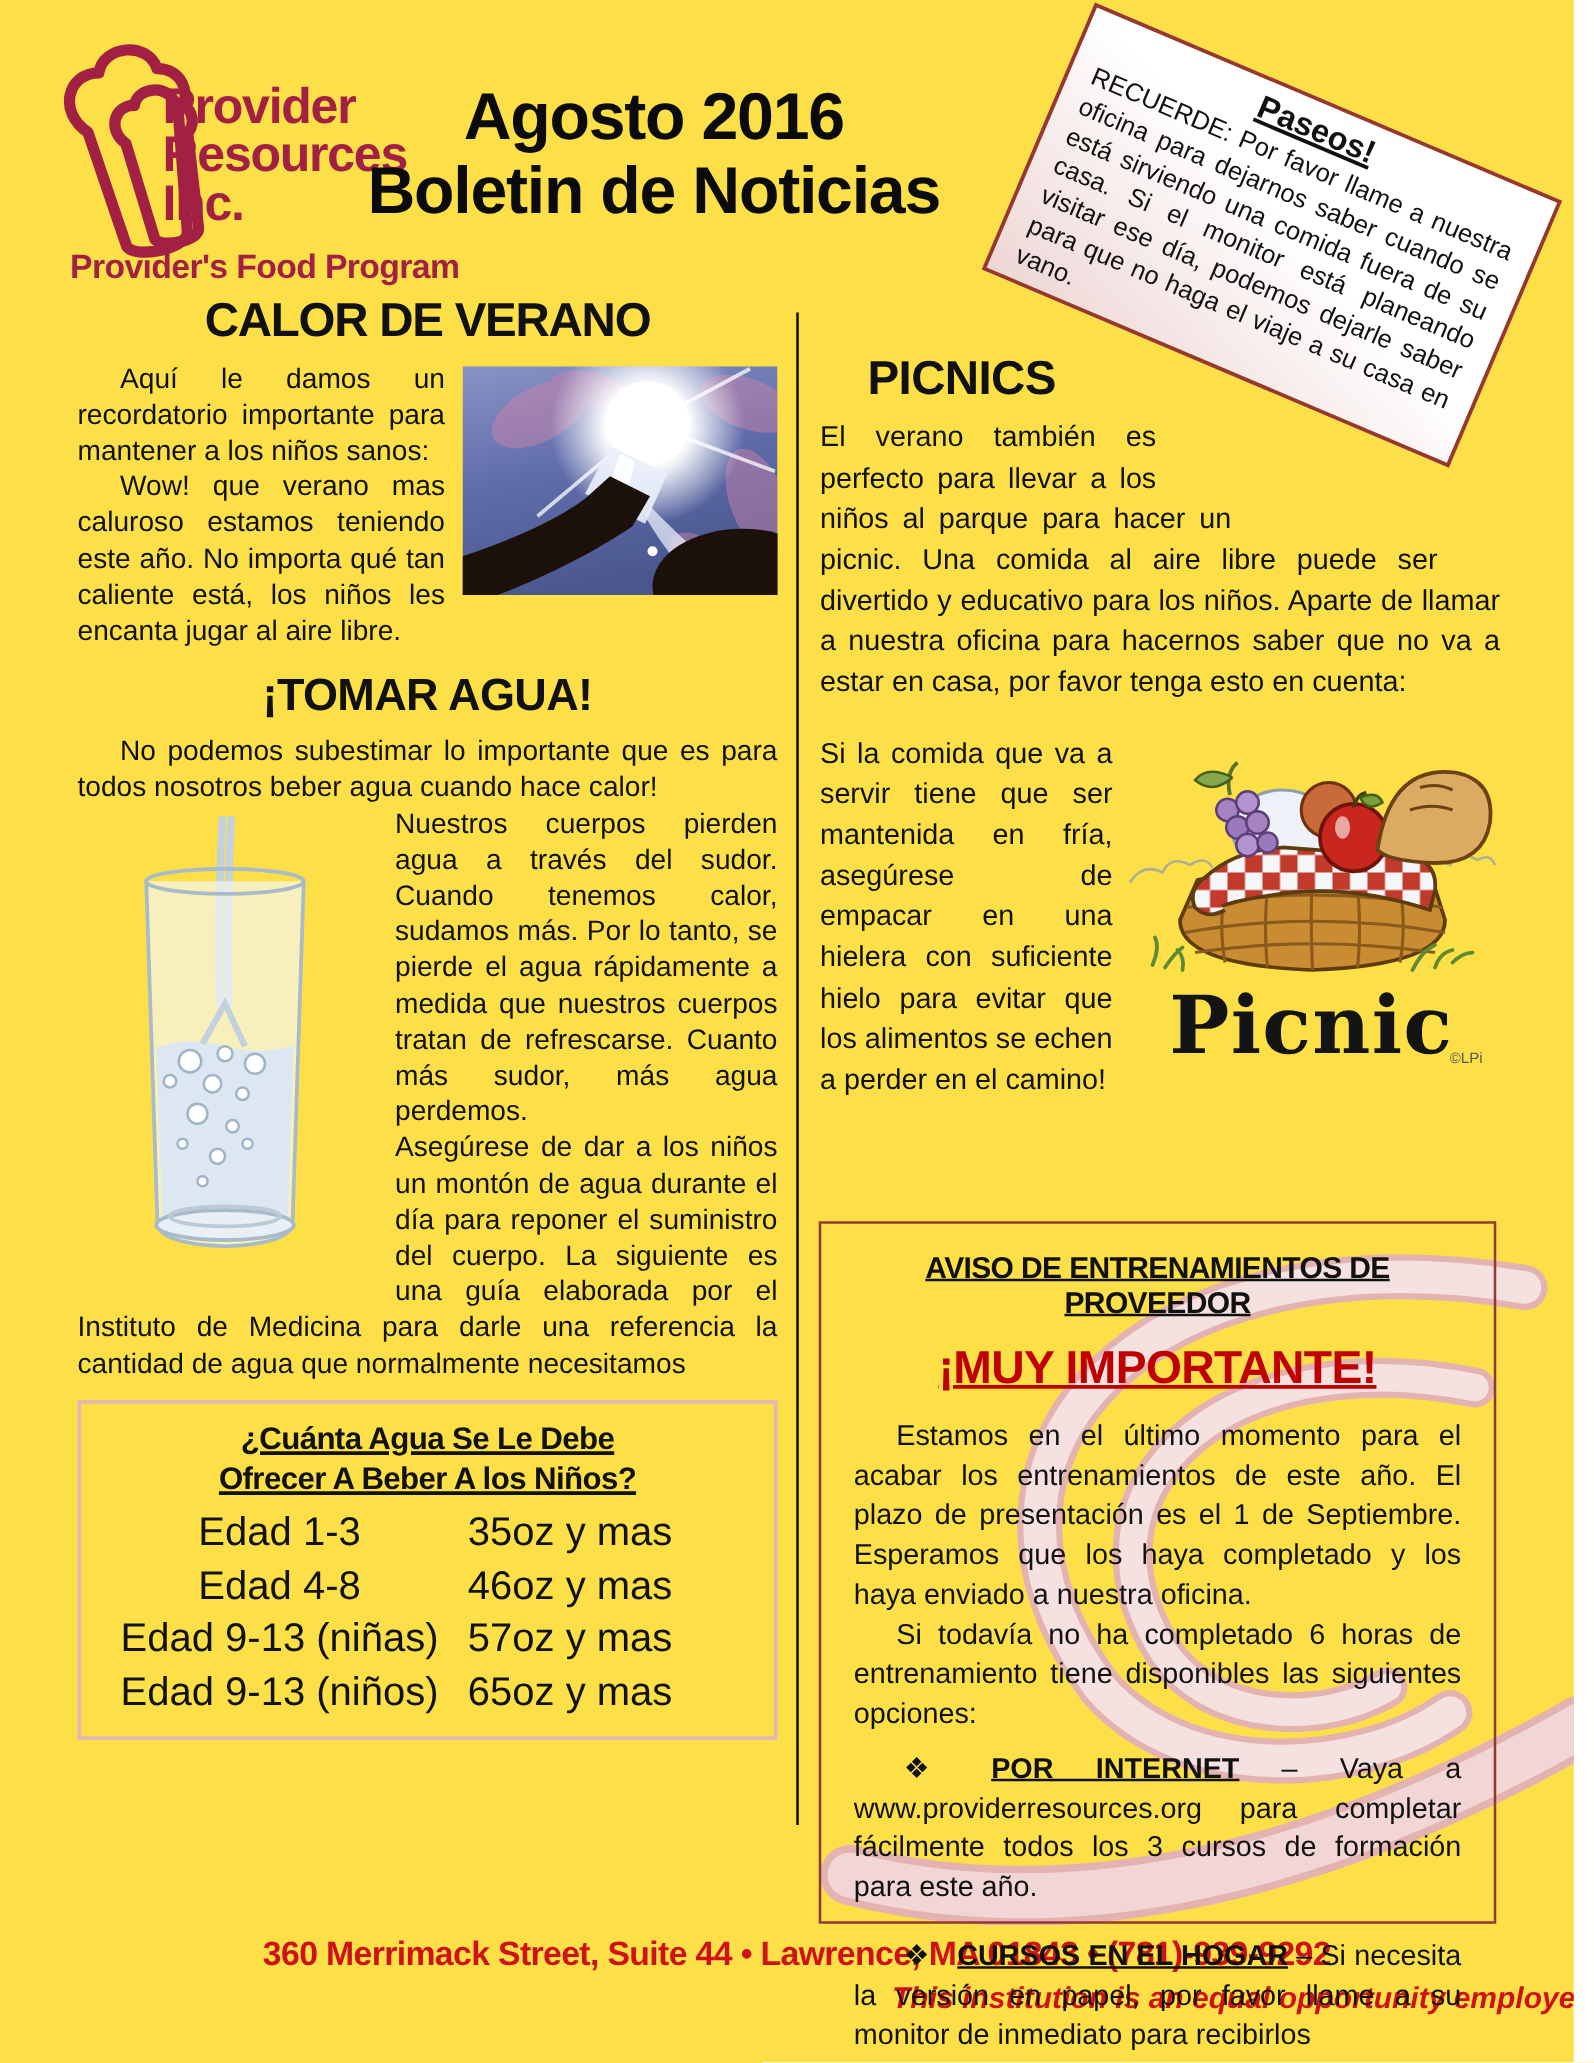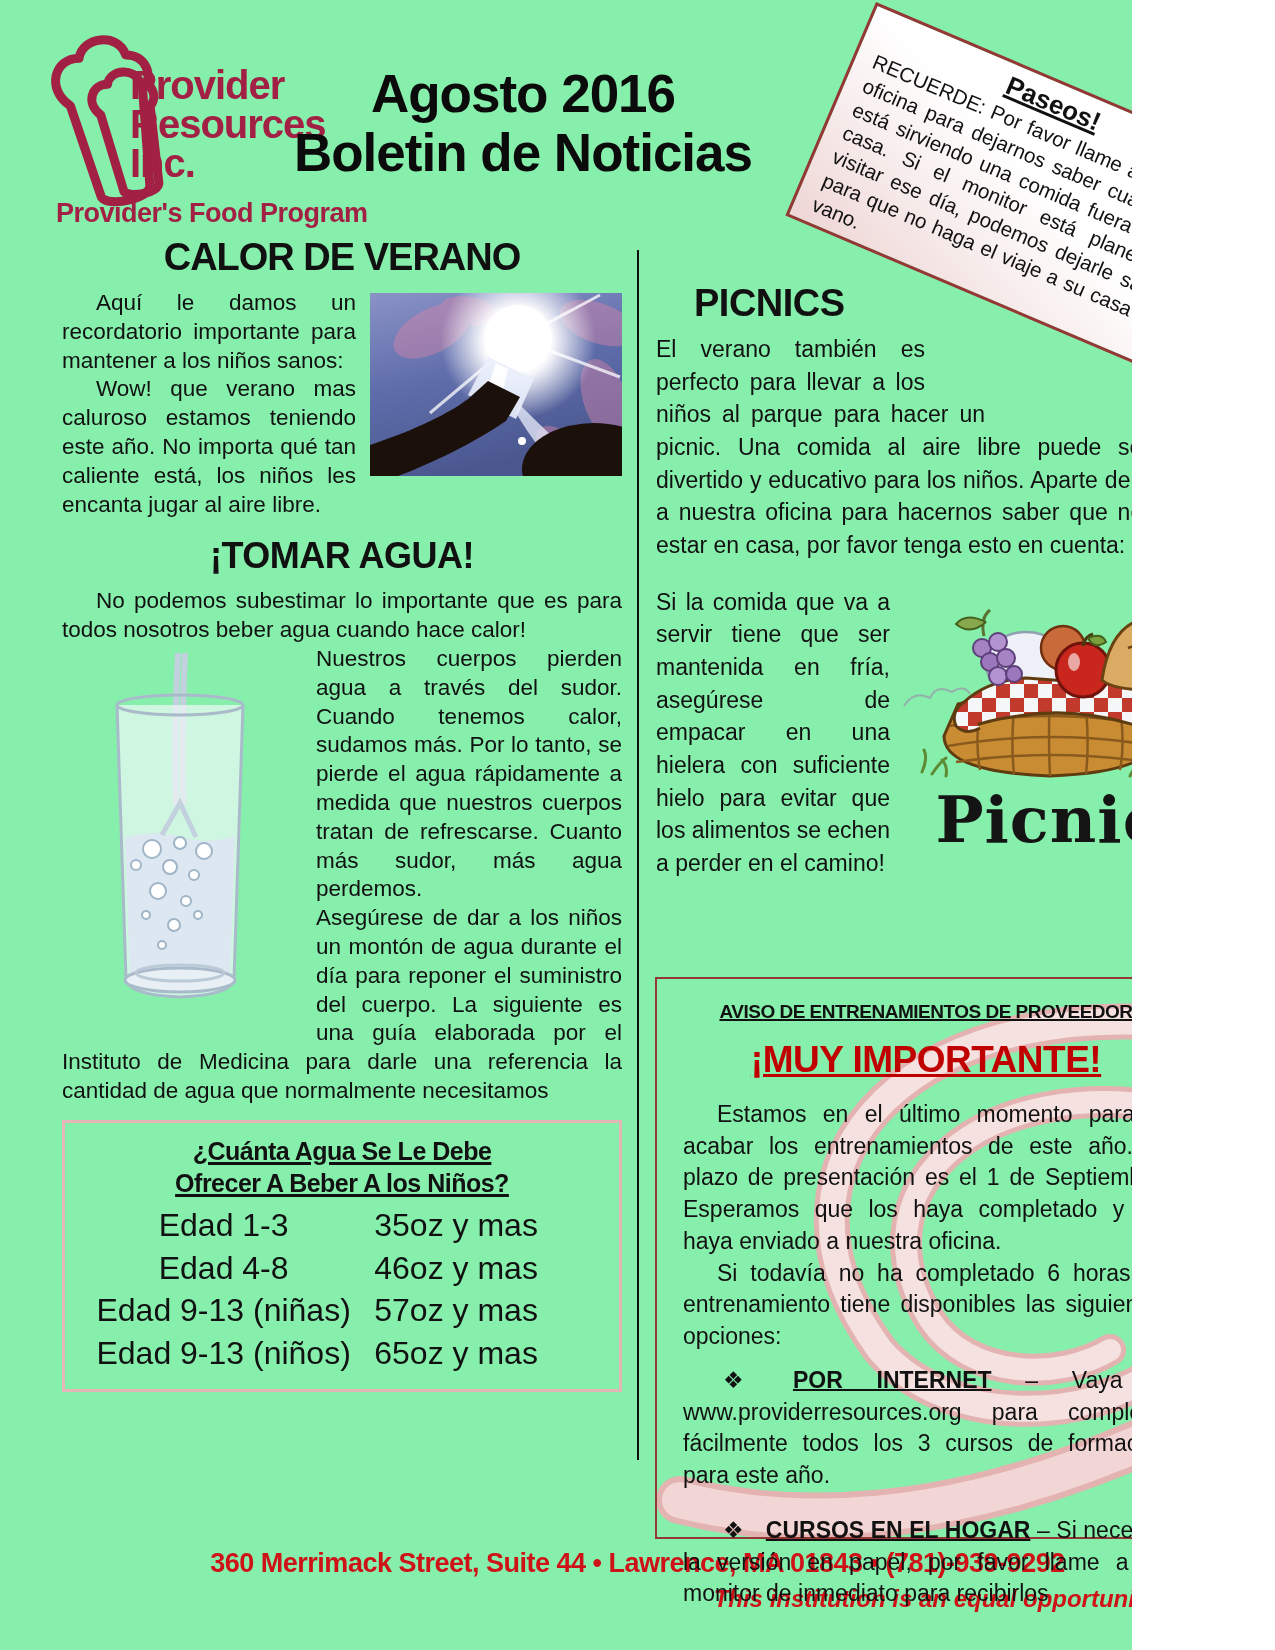--- a/index.html
+++ b/index.html
@@ -7,21 +7,21 @@
     --footer-red:#ce1218;
     --important-red:#c00000;
     --maroon-border:#953735;
     --pink-border:#e3b7b6;
     --wm-dark:#e3b3b2;
     --wm-light:#f5e1e0;
     --ink:#111111;
   }
   html,body{margin:0;padding:0;background:#ffffff;}
   .page{
-    position:relative;width:1132px;height:1650px;background:#86efac;
+    position:relative;width:1259px;height:1650px;background:#fde047;
     font-family:"Liberation Sans",sans-serif;color:var(--ink);
     overflow:hidden;
   }
   
   .logo-icon{position:absolute;left:38px;top:34px;}
   .logo-text{position:absolute;left:130px;top:66px;color:var(--logo-red);
     font-weight:bold;font-size:40px;line-height:0.98;letter-spacing:-1px;}
   .logo-sub{position:absolute;left:56px;top:198px;color:var(--logo-red);
     font-weight:bold;font-size:27px;letter-spacing:-0.5px;}
   .main-title{position:absolute;left:268px;top:64px;width:510px;text-align:center;
@@ -70,21 +70,21 @@
     line-height:1.0;color:#141414;letter-spacing:1px;margin-top:2px;}
   .picnic-credit{font-size:12px;color:#555;text-align:right;margin-right:14px;margin-top:-14px;}
   .si-block{margin-top:24px;}
   
   .watermark{position:absolute;left:620px;top:960px;z-index:0;}
   .notice-box{
     position:absolute;left:655px;top:977px;width:542px;height:562px;
     border:2px solid var(--maroon-border);box-sizing:border-box;
     padding:22px 26px 0 26px;z-index:1;background:transparent;
   }
-  .notice-head{text-align:center;font-weight:bold;font-size:19px;letter-spacing:-0.5px;
+  .notice-head{text-align:center;font-weight:bold;font-size:24px;letter-spacing:-0.5px;
     text-decoration:underline;text-decoration-thickness:2px;margin:0 0 16px 0;}
   .notice-imp{text-align:center;font-weight:bold;font-size:37px;letter-spacing:-0.5px;
     color:var(--important-red);text-decoration:underline;text-decoration-thickness:3px;margin:0 0 18px 0;}
   .notice-p{font-size:23px;line-height:1.38;text-align:justify;margin:0;}
   .bullet{font-size:23px;line-height:1.38;text-align:justify;text-indent:40px;margin-top:12px;}
   .bullet .blabel{font-weight:bold;text-decoration:underline;text-decoration-thickness:2px;}
   .bullet .bmark{margin-right:22px;}
   
   .footer{position:absolute;left:0;top:1548px;width:1275px;text-align:center;color:var(--footer-red);}
   .footer-address{font-weight:bold;font-size:27px;letter-spacing:-0.5px;}

